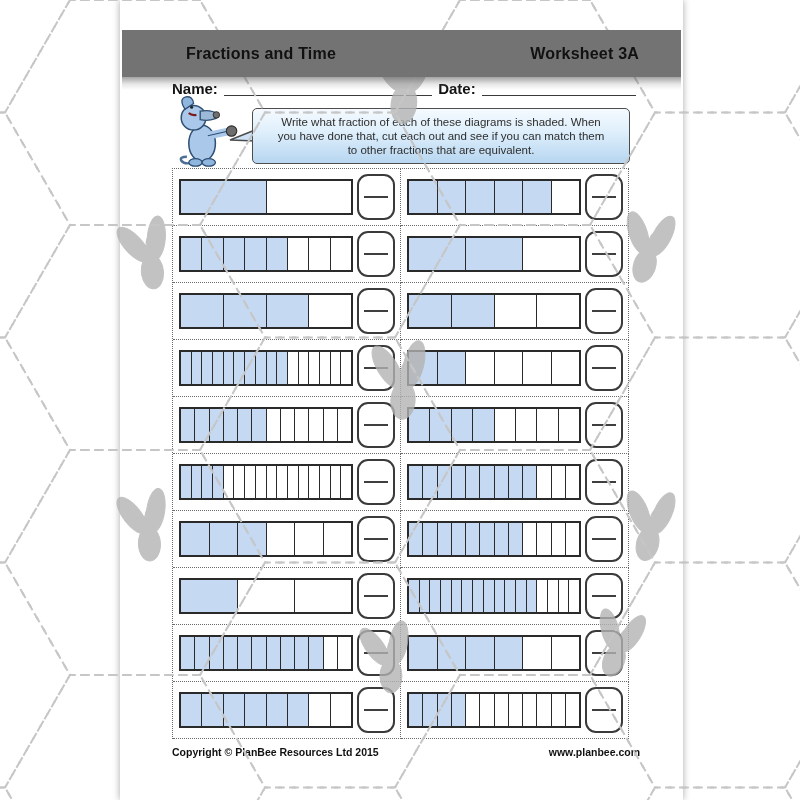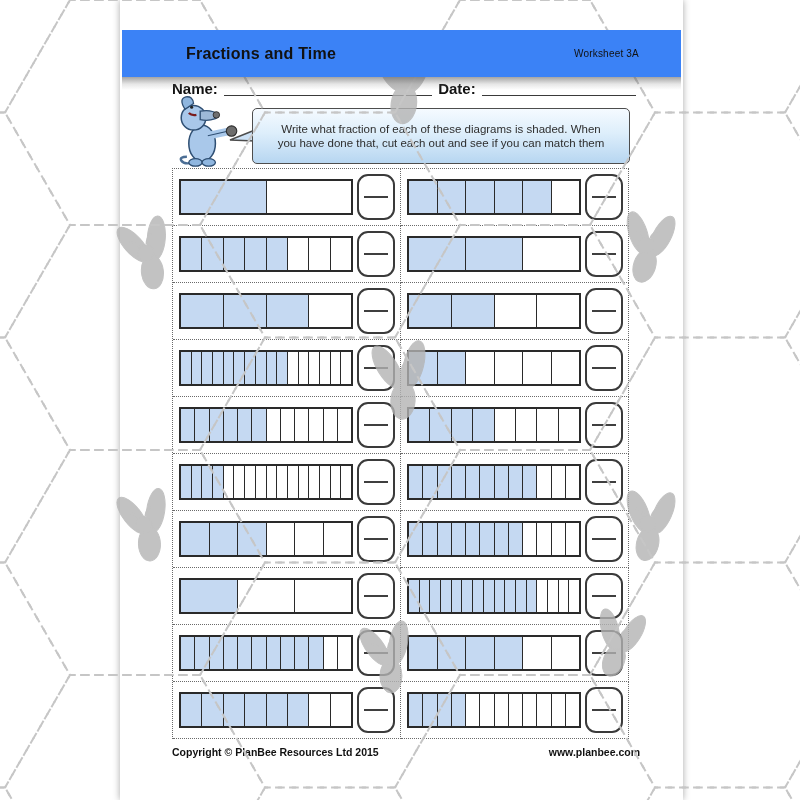--- a/index.html
+++ b/index.html
@@ -7,25 +7,25 @@
        font-family:"Liberation Sans",sans-serif;}
 
   
   .page{position:absolute;left:120px;top:0;width:563px;height:800px;
         background:#fff;box-shadow:0 0 7px rgba(0,0,0,.35);z-index:1;}
 
   .content{position:absolute;left:0;top:0;width:800px;height:800px;z-index:10;}
 
   
   .headband{position:absolute;left:122px;top:30px;width:559px;height:47px;
-            background:#3b82f6;z-index:50;display:flex;align-items:center;}
+            background:#737373;z-index:50;display:flex;align-items:center;}
   .headband:after{content:"";position:absolute;left:0;right:0;top:47px;height:13px;
             background:linear-gradient(180deg,rgba(90,90,90,.55),rgba(120,120,120,.18) 55%,rgba(0,0,0,0));}
   .title-left{position:absolute;left:64px;font-size:16px;font-weight:700;color:#111;letter-spacing:.2px;}
-  .title-right{position:absolute;right:42px;font-size:10px;font-weight:400;color:#111;letter-spacing:.2px;margin-left:23px;}
+  .title-right{position:absolute;right:42px;font-size:16px;font-weight:700;color:#111;letter-spacing:.2px;margin-left:23px;}
 
   
   .namedate{position:absolute;left:172px;top:80px;width:470px;display:flex;align-items:flex-end;}
   .nd-label{font-size:15px;font-weight:700;color:#111;white-space:nowrap;}
   .nd-line{flex:1;border-bottom:1.6px solid #3a3a3a;height:14px;margin:0 6px 1px 6px;}
 
   
   .mascot{position:absolute;left:164px;top:94px;width:80px;height:76px;}
   .bubble{position:absolute;left:252px;top:108px;width:376px;height:54px;
           border:1.6px solid #4d4d4d;border-radius:5px;
@@ -88,20 +88,21 @@
     <path d="M24 20 q3 3 8 2" stroke="#7a1c1c" stroke-width="2.4" fill="none"></path>
     <circle cx="27" cy="14" r="1.6" fill="#222"></circle>
   </svg>
 
   <svg class="bubble-tail" viewBox="0 0 28 18">
     <path d="M27 2 L2 12 L27 13 Z" fill="#cde2f6" stroke="#4d4d4d" stroke-width="1.4"></path>
   </svg>
   <div class="bubble">
     <div>Write what fraction of each of these diagrams is shaded. When</div>
     <div>you have done that, cut each out and see if you can match them</div>
+    <div>to other fractions that are equivalent.</div>
   </div>
 
   <div class="grid" id="grid">
       <div class="cell">
         <div class="bar">
           <div class="seg shaded"></div>
           <div class="seg"></div>
         </div>
         <div class="abox">
           <div class="aline"></div>

